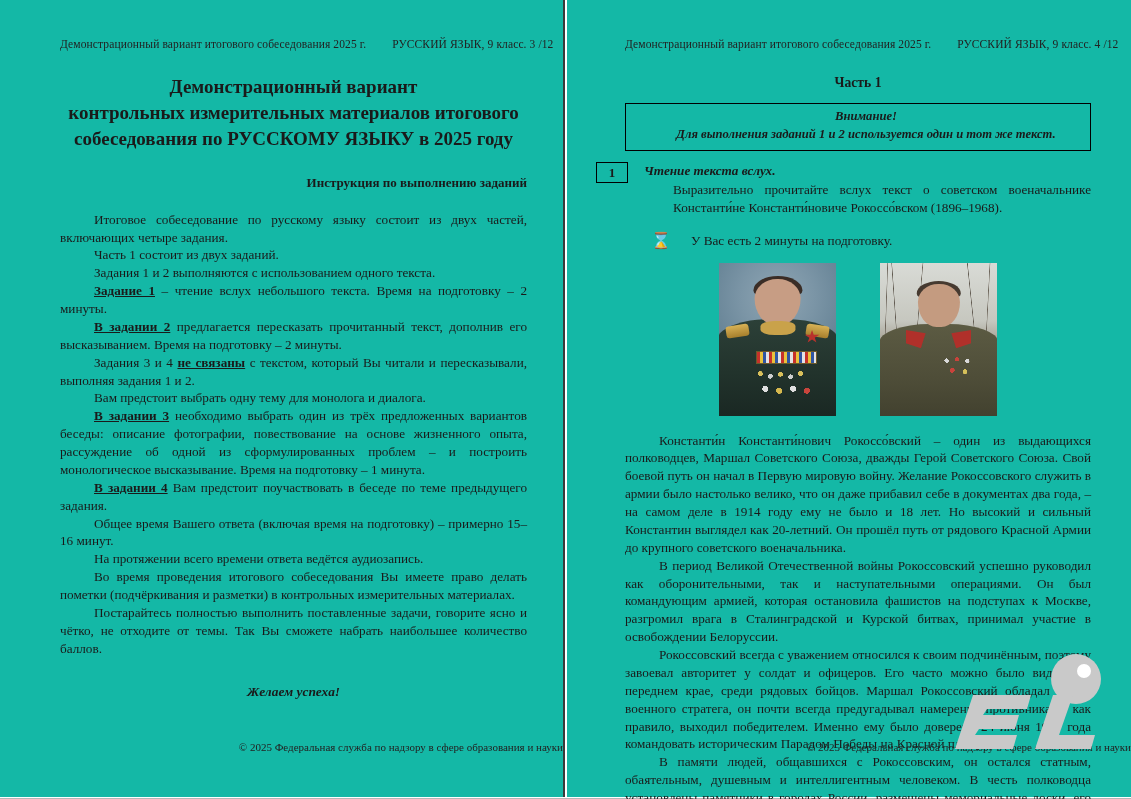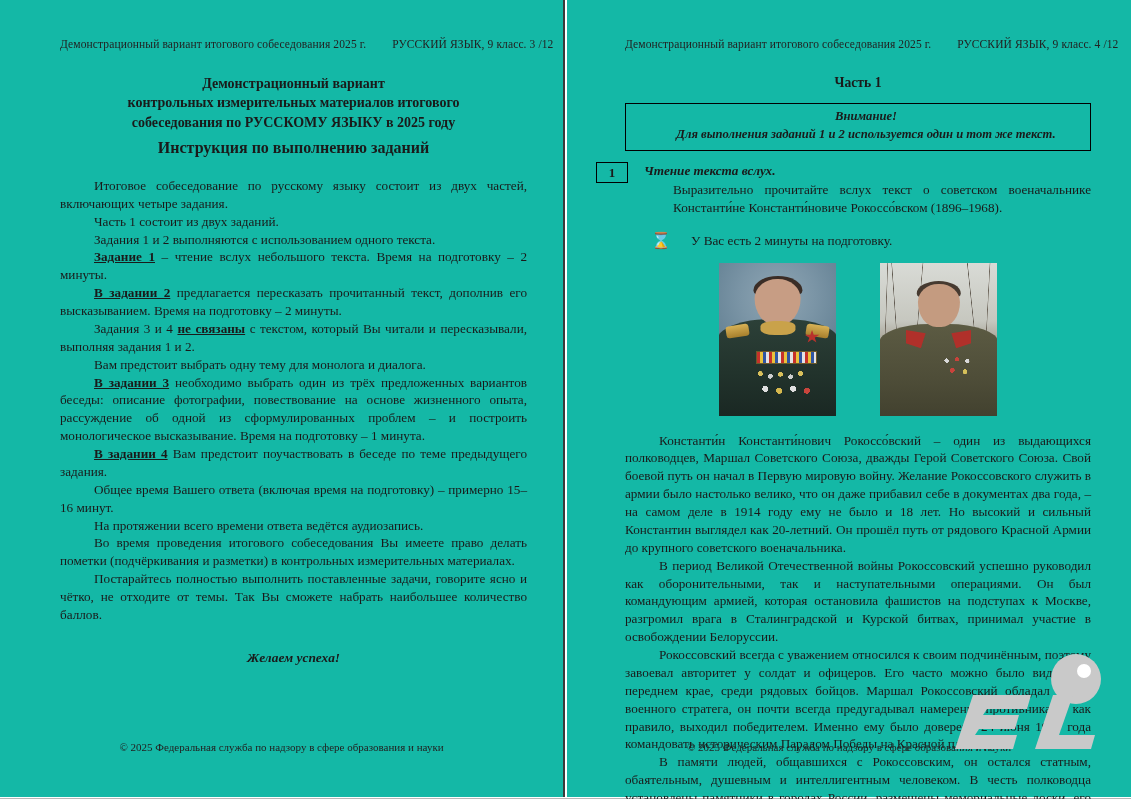--- a/index.html
+++ b/index.html
@@ -50,30 +50,30 @@
     white-space: nowrap;
     color: #222;
   }
   .runhead .rh-left  { }
   .runhead .rh-right { margin-left: 26px; }
 
   
   .doc-title {
     text-align: center;
     font-weight: bold;
-    font-size: 14px;
+    font-size: 19px;
     line-height: 1.38;
     margin-top: 24px;
   }
   .doc-title div { white-space: nowrap; }
   .instr-title {
-    text-align: center;
-    font-weight: bold;
-    font-size: 16px;
-    margin-top: 7px;
+    text-align: right;
+    font-weight: bold;
+    font-size: 13px;
+    margin-top: 22px;
   }
 
   
   .body-block {
     margin-top: 20px;
     font-size: 13.2px;
     line-height: 1.355;
     text-align: justify;
     text-justify: inter-word;
   }
@@ -90,21 +90,21 @@
     font-size: 13.4px;
     margin-top: 26px;
   }
 
   
   .footer {
     position: absolute;
     left: 0;
     right: 0;
     bottom: 44px;
-    text-align: center;
+    text-align: right;
     font-size: 11px;
     color: #222;
   }
   .page-left .footer  { bottom: 44px; }
   .page-right .footer { bottom: 44px; }
 
   
   .part-title {
     text-align: center;
     font-weight: bold;

